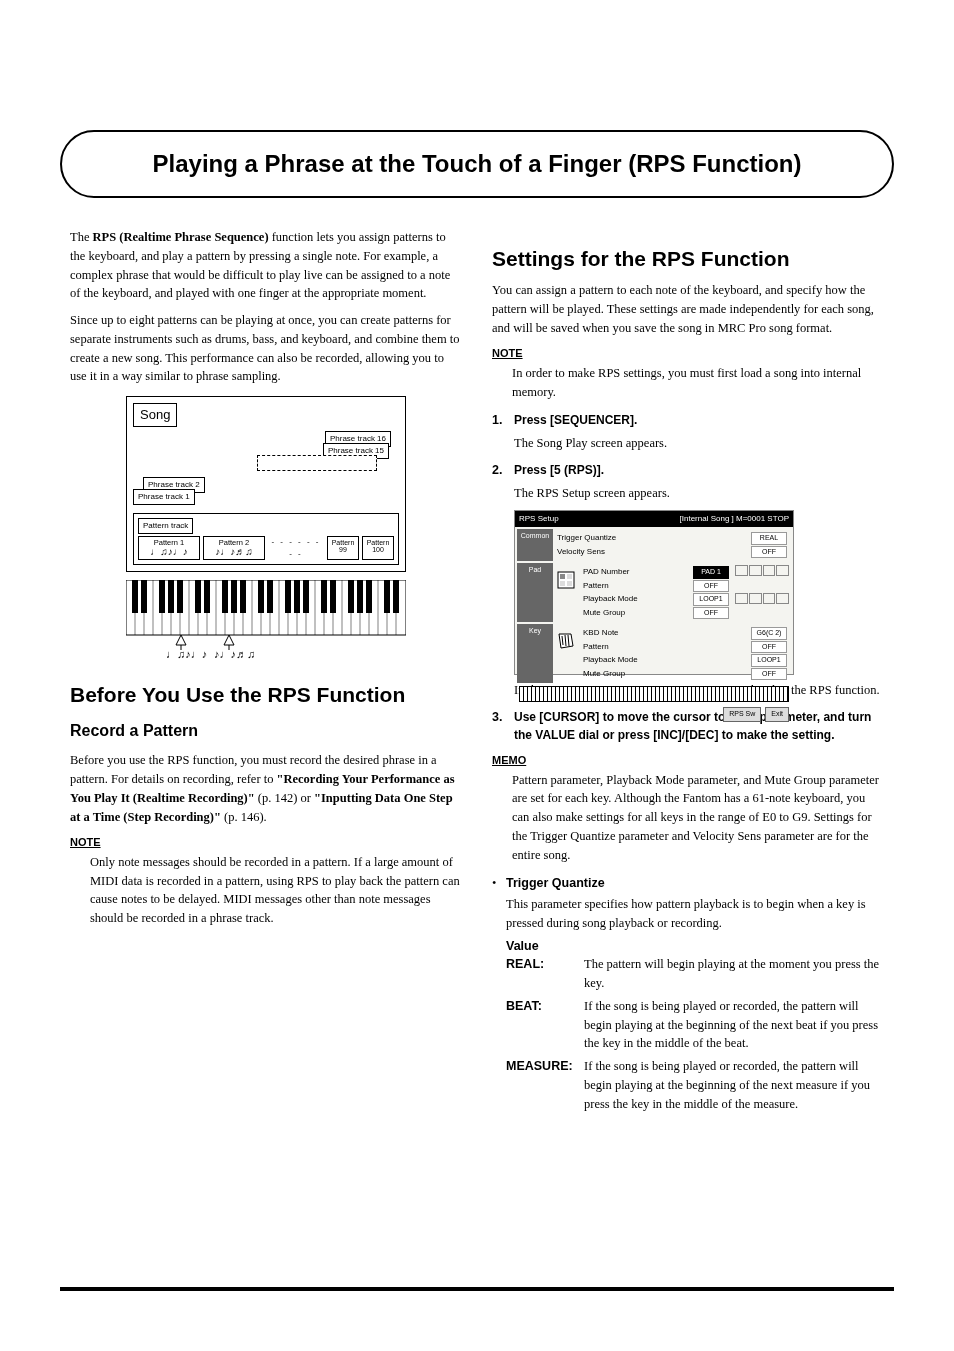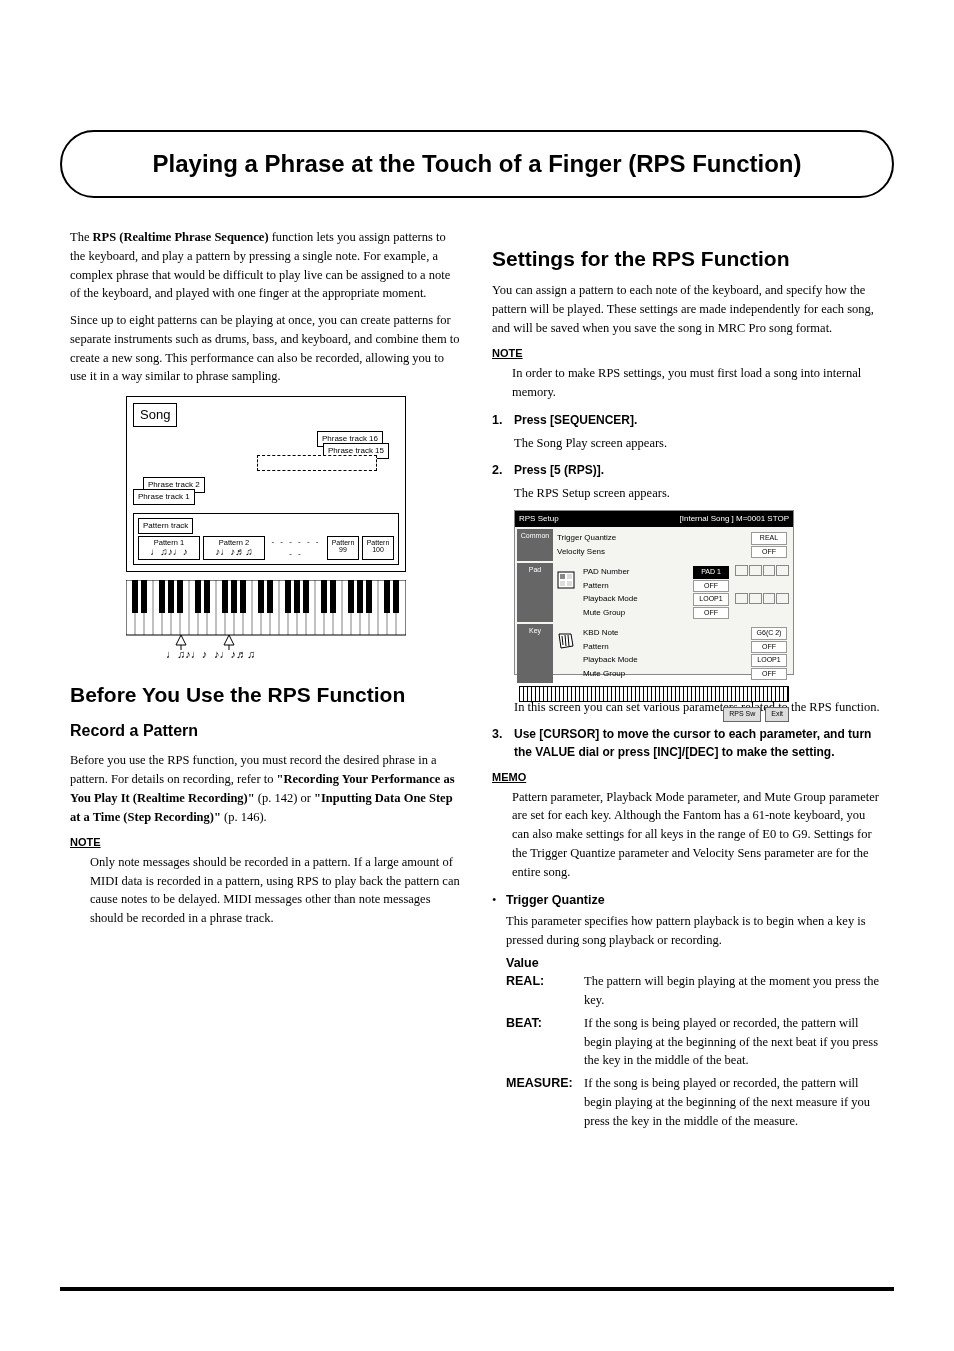--- a/index.html
+++ b/index.html
@@ -192,21 +192,21 @@
     line-height: 1.1;
   }
   .keyboard-svg {
     width: 100%;
     margin-top: 8px;
   }
   .screenshot {
     width: 280px;
     height: 165px;
     border: 1px solid #888;
-    margin: 6px 0 23px 22px;
+    margin: 6px 0 6px 22px;
     background: #f4f4f0;
     font-family: Arial, sans-serif;
     font-size: 8px;
     padding: 0;
     position: relative;
   }
   .ss-title {
     background: #000;
     color: #fff;
     padding: 2px 4px;
@@ -319,21 +319,21 @@
   <div class="col col-left">
     <p class="intro">
       <span>The </span><strong>RPS (Realtime Phrase Sequence)</strong><span> function lets you assign patterns to the keyboard, and play a pattern by pressing a single note. For example, a complex phrase that would be difficult to play live can be assigned to a note of the keyboard, and played with one finger at the appropriate moment.</span>
     </p>
     <p>Since up to eight patterns can be playing at once, you can create patterns for separate instruments such as drums, bass, and keyboard, and combine them to create a new song. This performance can also be recorded, allowing you to use it in a way similar to phrase sampling.</p>
 
     <div class="song-diagram">
       <div class="song-box">
         <span class="song-label">Song</span>
         <div class="phrase-stack">
-          <div class="phrase-box" style="right:16px;top:0;">Phrase track 16</div>
+          <div class="phrase-box" style="right:8px;top:0;">Phrase track 16</div>
           <div class="phrase-box" style="right:10px;top:12px;">Phrase track 15</div>
           <div class="phrase-box" style="right:22px;top:24px;border-style:dashed;width:120px;">&nbsp;</div>
         </div>
         <div class="phrase-stack-bottom">
           <div class="phrase-box" style="left:10px;top:0;">Phrase track 2</div>
           <div class="phrase-box" style="left:0;top:12px;">Phrase track 1</div>
         </div>
         <div class="pattern-track">
           <span class="pattern-track-label">Pattern track</span>
           <div class="pattern-row">

